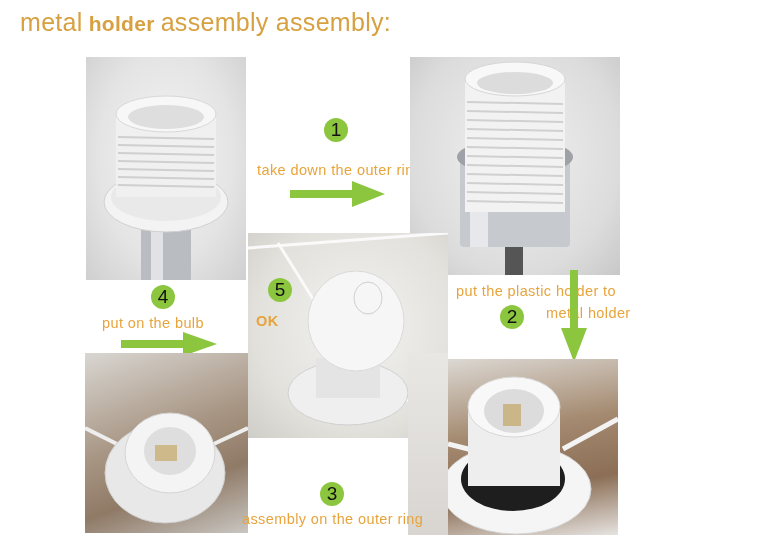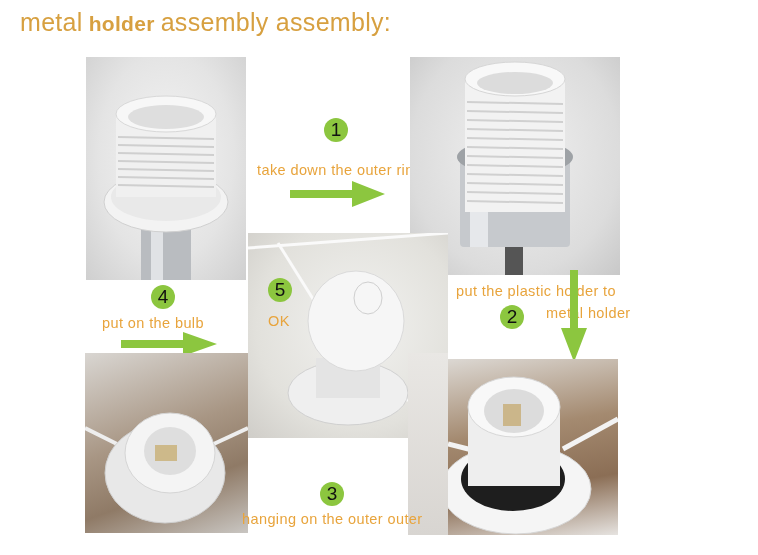--- a/index.html
+++ b/index.html
@@ -129,31 +129,31 @@
   <svg width="200" height="205" viewBox="0 0 200 205">
     <line x1="0" y1="15" x2="200" y2="0" stroke="#fafafa" stroke-width="3"></line>
     <line x1="30" y1="10" x2="80" y2="90" stroke="#fafafa" stroke-width="3"></line>
     <line x1="150" y1="165" x2="200" y2="175" stroke="#fafafa" stroke-width="3"></line>
     <ellipse cx="100" cy="160" rx="60" ry="32" fill="#efefef" stroke="#d0d0d0"></ellipse>
     <rect x="68" y="125" width="64" height="40" fill="#e4e4e4"></rect>
     <ellipse cx="108" cy="88" rx="48" ry="50" fill="#f6f6f6" stroke="#dadada"></ellipse>
     <ellipse cx="120" cy="65" rx="14" ry="16" fill="none" stroke="#cfcfcf"></ellipse>
   </svg>
   <div class="badge" style="left:20px; top:45px;">5</div>
-  <div class="label" style="left:20px; top:80px;">OK</div>
+  <div class="label" style="left:8px; top:80px;font-weight:bold;">OK</div>
 </div>
 
 <div class="photo" id="p3b"></div>
 <div class="photo" id="p3">
   <svg width="170" height="176" viewBox="0 0 170 176">
     <line x1="0" y1="85" x2="40" y2="95" stroke="#f3f3f3" stroke-width="5"></line>
     <line x1="115" y1="90" x2="170" y2="60" stroke="#f3f3f3" stroke-width="5"></line>
     <ellipse cx="68" cy="130" rx="75" ry="45" fill="#f5f5f5" stroke="#d6d6d6"></ellipse>
     <ellipse cx="65" cy="120" rx="52" ry="32" fill="#1e1e1e"></ellipse>
     <rect x="20" y="45" width="92" height="82" fill="#eeeeee"></rect>
     <ellipse cx="66" cy="48" rx="46" ry="30" fill="#f8f8f8" stroke="#d7d7d7"></ellipse>
     <ellipse cx="66" cy="52" rx="30" ry="22" fill="#dcdcdc"></ellipse>
     <rect x="55" y="45" width="18" height="22" fill="#cbb68a"></rect>
   </svg>
 </div>
 
 <div class="badge" style="left:320px; top:482px;">3</div>
-<div class="label" style="left:242px; top:511px;">hanging on the outer outer</div>
+<div class="label" style="left:242px; top:511px;">assembly on the outer ring</div>
 
 </body></html>

